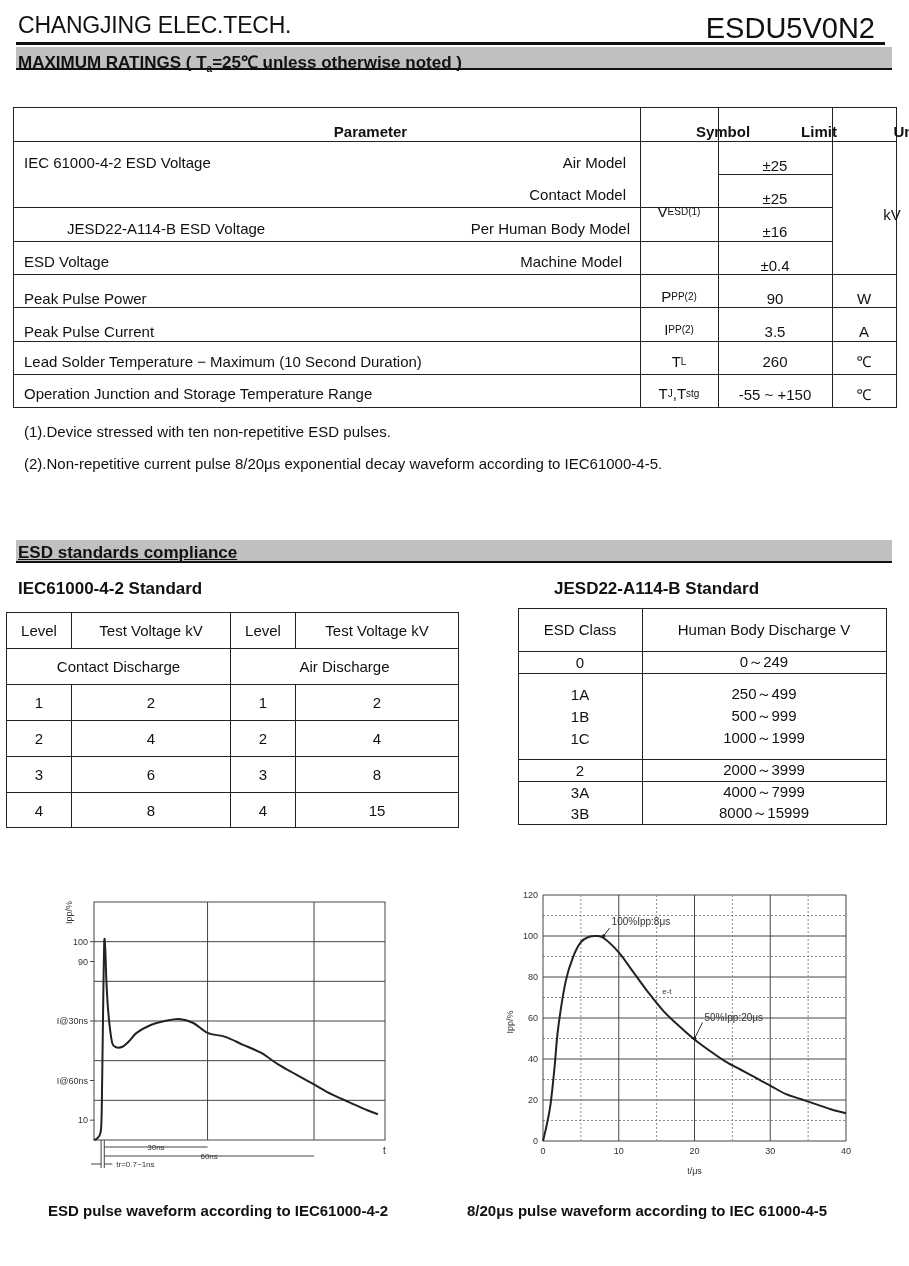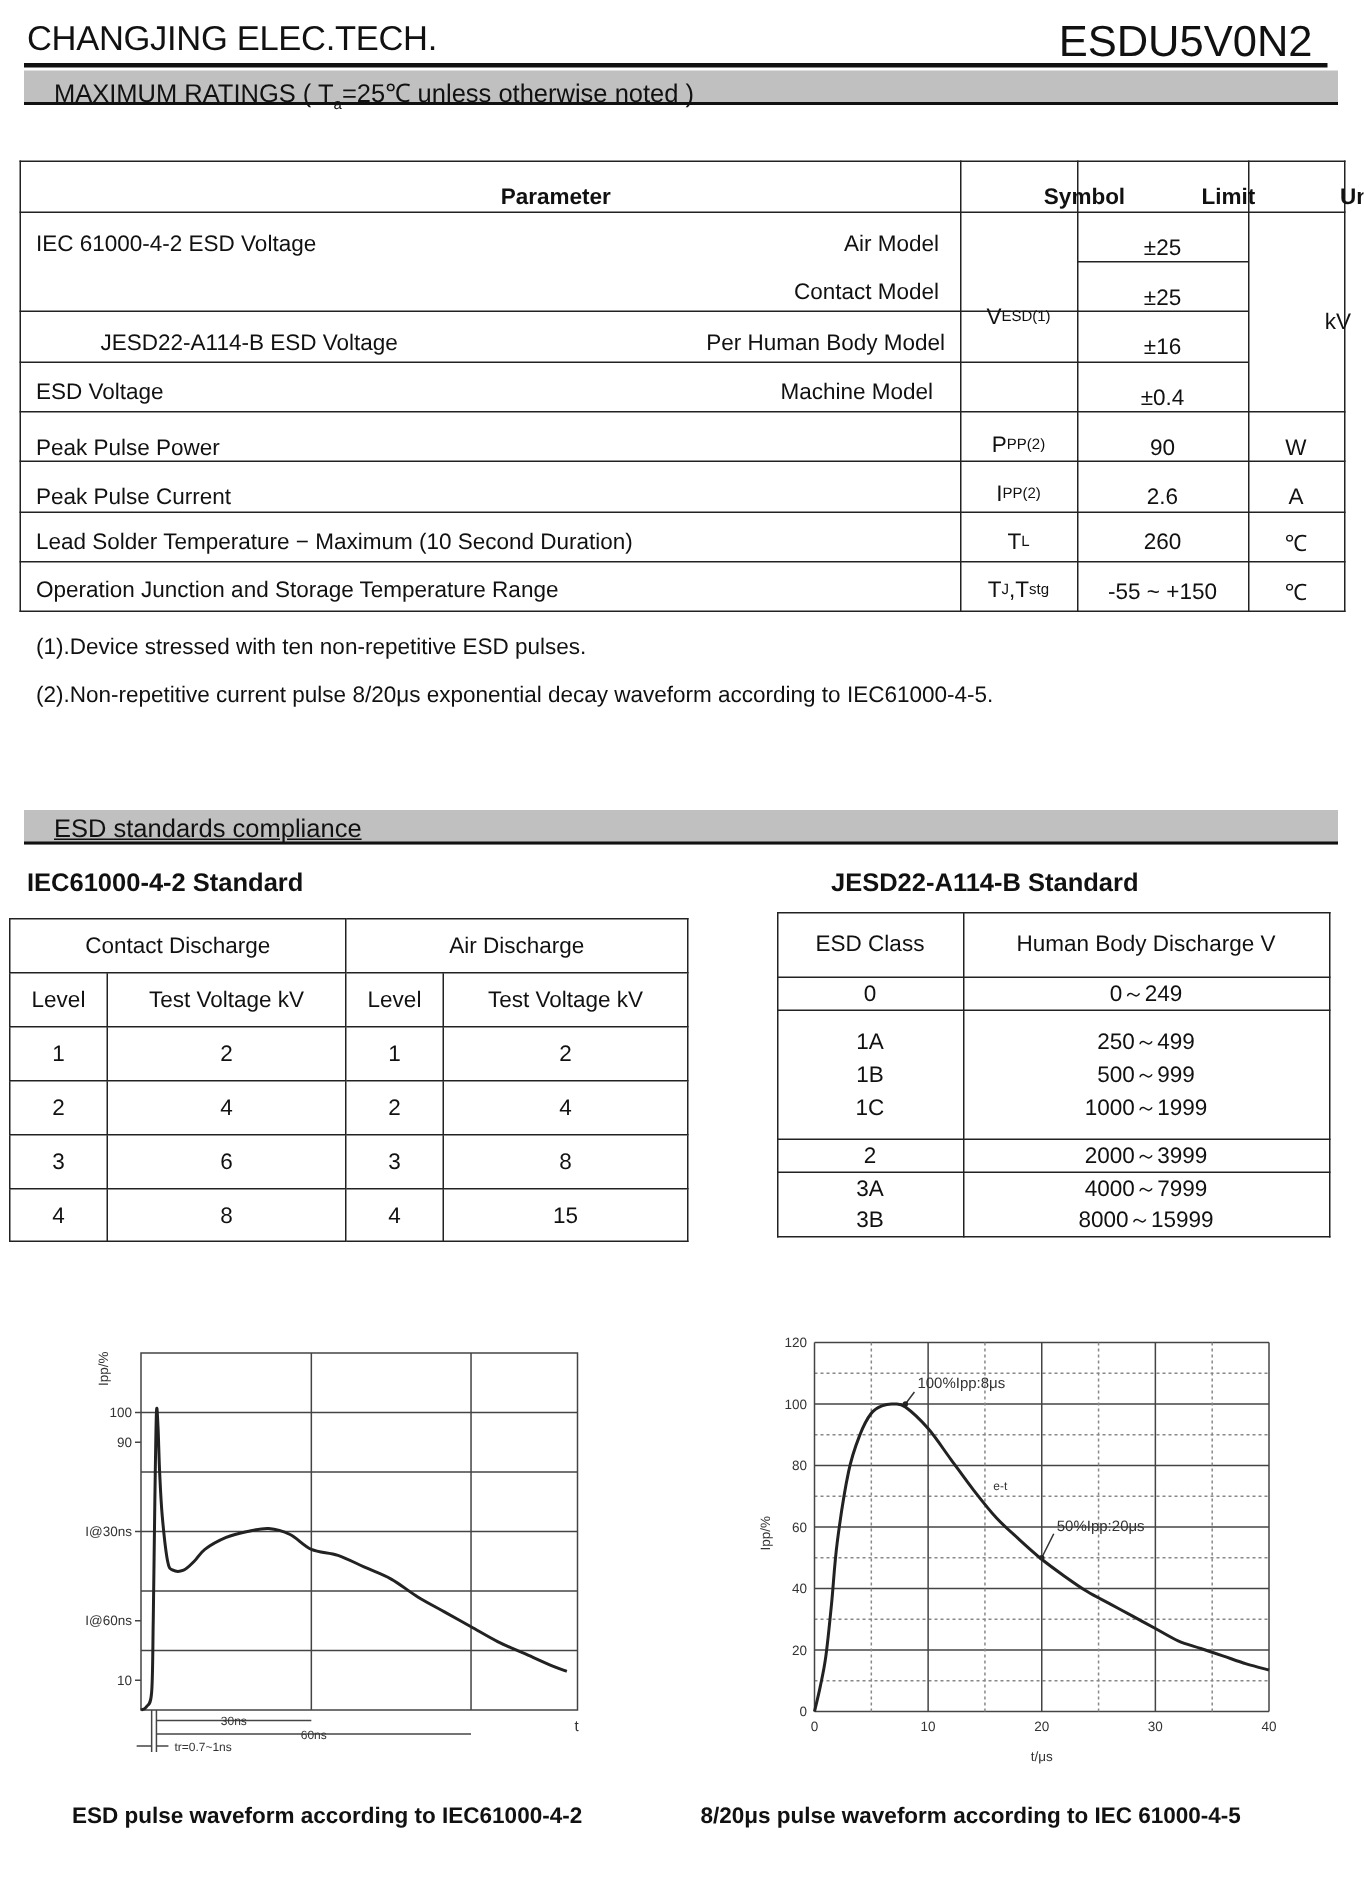--- a/index.html
+++ b/index.html
@@ -3,21 +3,21 @@
 <meta charset="utf-8">
 <style>
   html, body { margin:0; padding:0; background:#fff; }
   body { width:909px; height:1266px; position:relative; overflow:hidden;
          font-family:"Liberation Sans", sans-serif; color:#111; }
   .abs { position:absolute; }
   .hdr-left { left:18px; top:12px; font-size:23px; letter-spacing:-0.2px; }
   .hdr-right { right:34px; top:12px; font-size:29px; }
   .hdr-rule { left:16px; width:869px; top:42px; height:3px; background:#111; }
   .band { left:16px; width:876px; height:21px; background:#c0c0c0; border-bottom:2px solid #111; }
-  .band-title { left:36px; font-weight:normal; font-size:17px; text-decoration:underline; white-space:nowrap; }
+  .band-title { left:18px; font-weight:bold; font-size:17px; text-decoration:underline; white-space:nowrap; }
   sub, sup { font-size:10px; }
   .cell { position:absolute; font-size:15px; display:flex; align-items:center; white-space:nowrap; }
   .center { justify-content:center; }
   .right { justify-content:flex-end; }
   .bold { font-weight:bold;padding-left:44px; }
   .hl { position:absolute; height:1px; background:#222; }
   .vl { position:absolute; width:1px; background:#222; }
   .note { left:24px; font-size:15px; white-space:nowrap; }
   .sub-title { font-weight:bold; font-size:17px; white-space:nowrap; }
   table.grid { position:absolute; border-collapse:collapse; font-size:15px; }
@@ -90,21 +90,21 @@
     </div>
   <div class="cell center" style="left:718px;width:114px;top:285px;height:26px;">90</div>
   <div class="cell center" style="left:832px;width:64px;top:285px;height:26px;">W</div>
 
   <div class="cell" style="left:24px;top:318px;height:26px;">Peak Pulse Current</div>
   <div class="cell center" style="left:640px;width:78px;top:316px;height:26px;">
       <span>I</span>
       <sub>PP</sub>
       <sup>(2)</sup>
     </div>
-  <div class="cell center" style="left:718px;width:114px;top:318px;height:26px;">2.6</div>
+  <div class="cell center" style="left:718px;width:114px;top:318px;height:26px;">3.5</div>
   <div class="cell center" style="left:832px;width:64px;top:318px;height:26px;">A</div>
 
   <div class="cell" style="left:24px;top:348px;height:26px;">Lead Solder Temperature − Maximum (10 Second Duration)</div>
   <div class="cell center" style="left:640px;width:78px;top:348px;height:26px;">
       <span>T</span>
       <sub>L</sub>
     </div>
   <div class="cell center" style="left:718px;width:114px;top:348px;height:26px;">260</div>
   <div class="cell center" style="left:832px;width:64px;top:348px;height:26px;">℃</div>
 
@@ -124,28 +124,28 @@
 
 <div class="abs band" style="top:540px;"></div>
 <div class="abs band-title" style="top:543px;">ESD standards compliance</div>
 
 <div class="abs sub-title" style="left:18px;top:579px;">IEC61000-4-2 Standard</div>
 <div class="abs sub-title" style="left:554px;top:579px;">JESD22-A114-B Standard</div>
 
 <table class="grid" style="left:6px;top:612px;width:453px;">
   <tbody>
       <tr style="height:36px;">
-    <td colspan="2">Contact Discharge</td>
-    <td colspan="2">Air Discharge</td>
-  </tr>
-  <tr style="height:36px;">
     <td style="width:64px;">Level</td>
     <td style="width:158px;">Test Voltage kV</td>
     <td style="width:64px;">Level</td>
     <td>Test Voltage kV</td>
+  </tr>
+  <tr style="height:36px;">
+    <td colspan="2">Contact Discharge</td>
+    <td colspan="2">Air Discharge</td>
   </tr>
   <tr style="height:36px;">
     <td>1</td>
     <td>2</td>
     <td>1</td>
     <td>2</td>
   </tr>
   <tr style="height:36px;">
     <td>2</td>
     <td>4</td>

